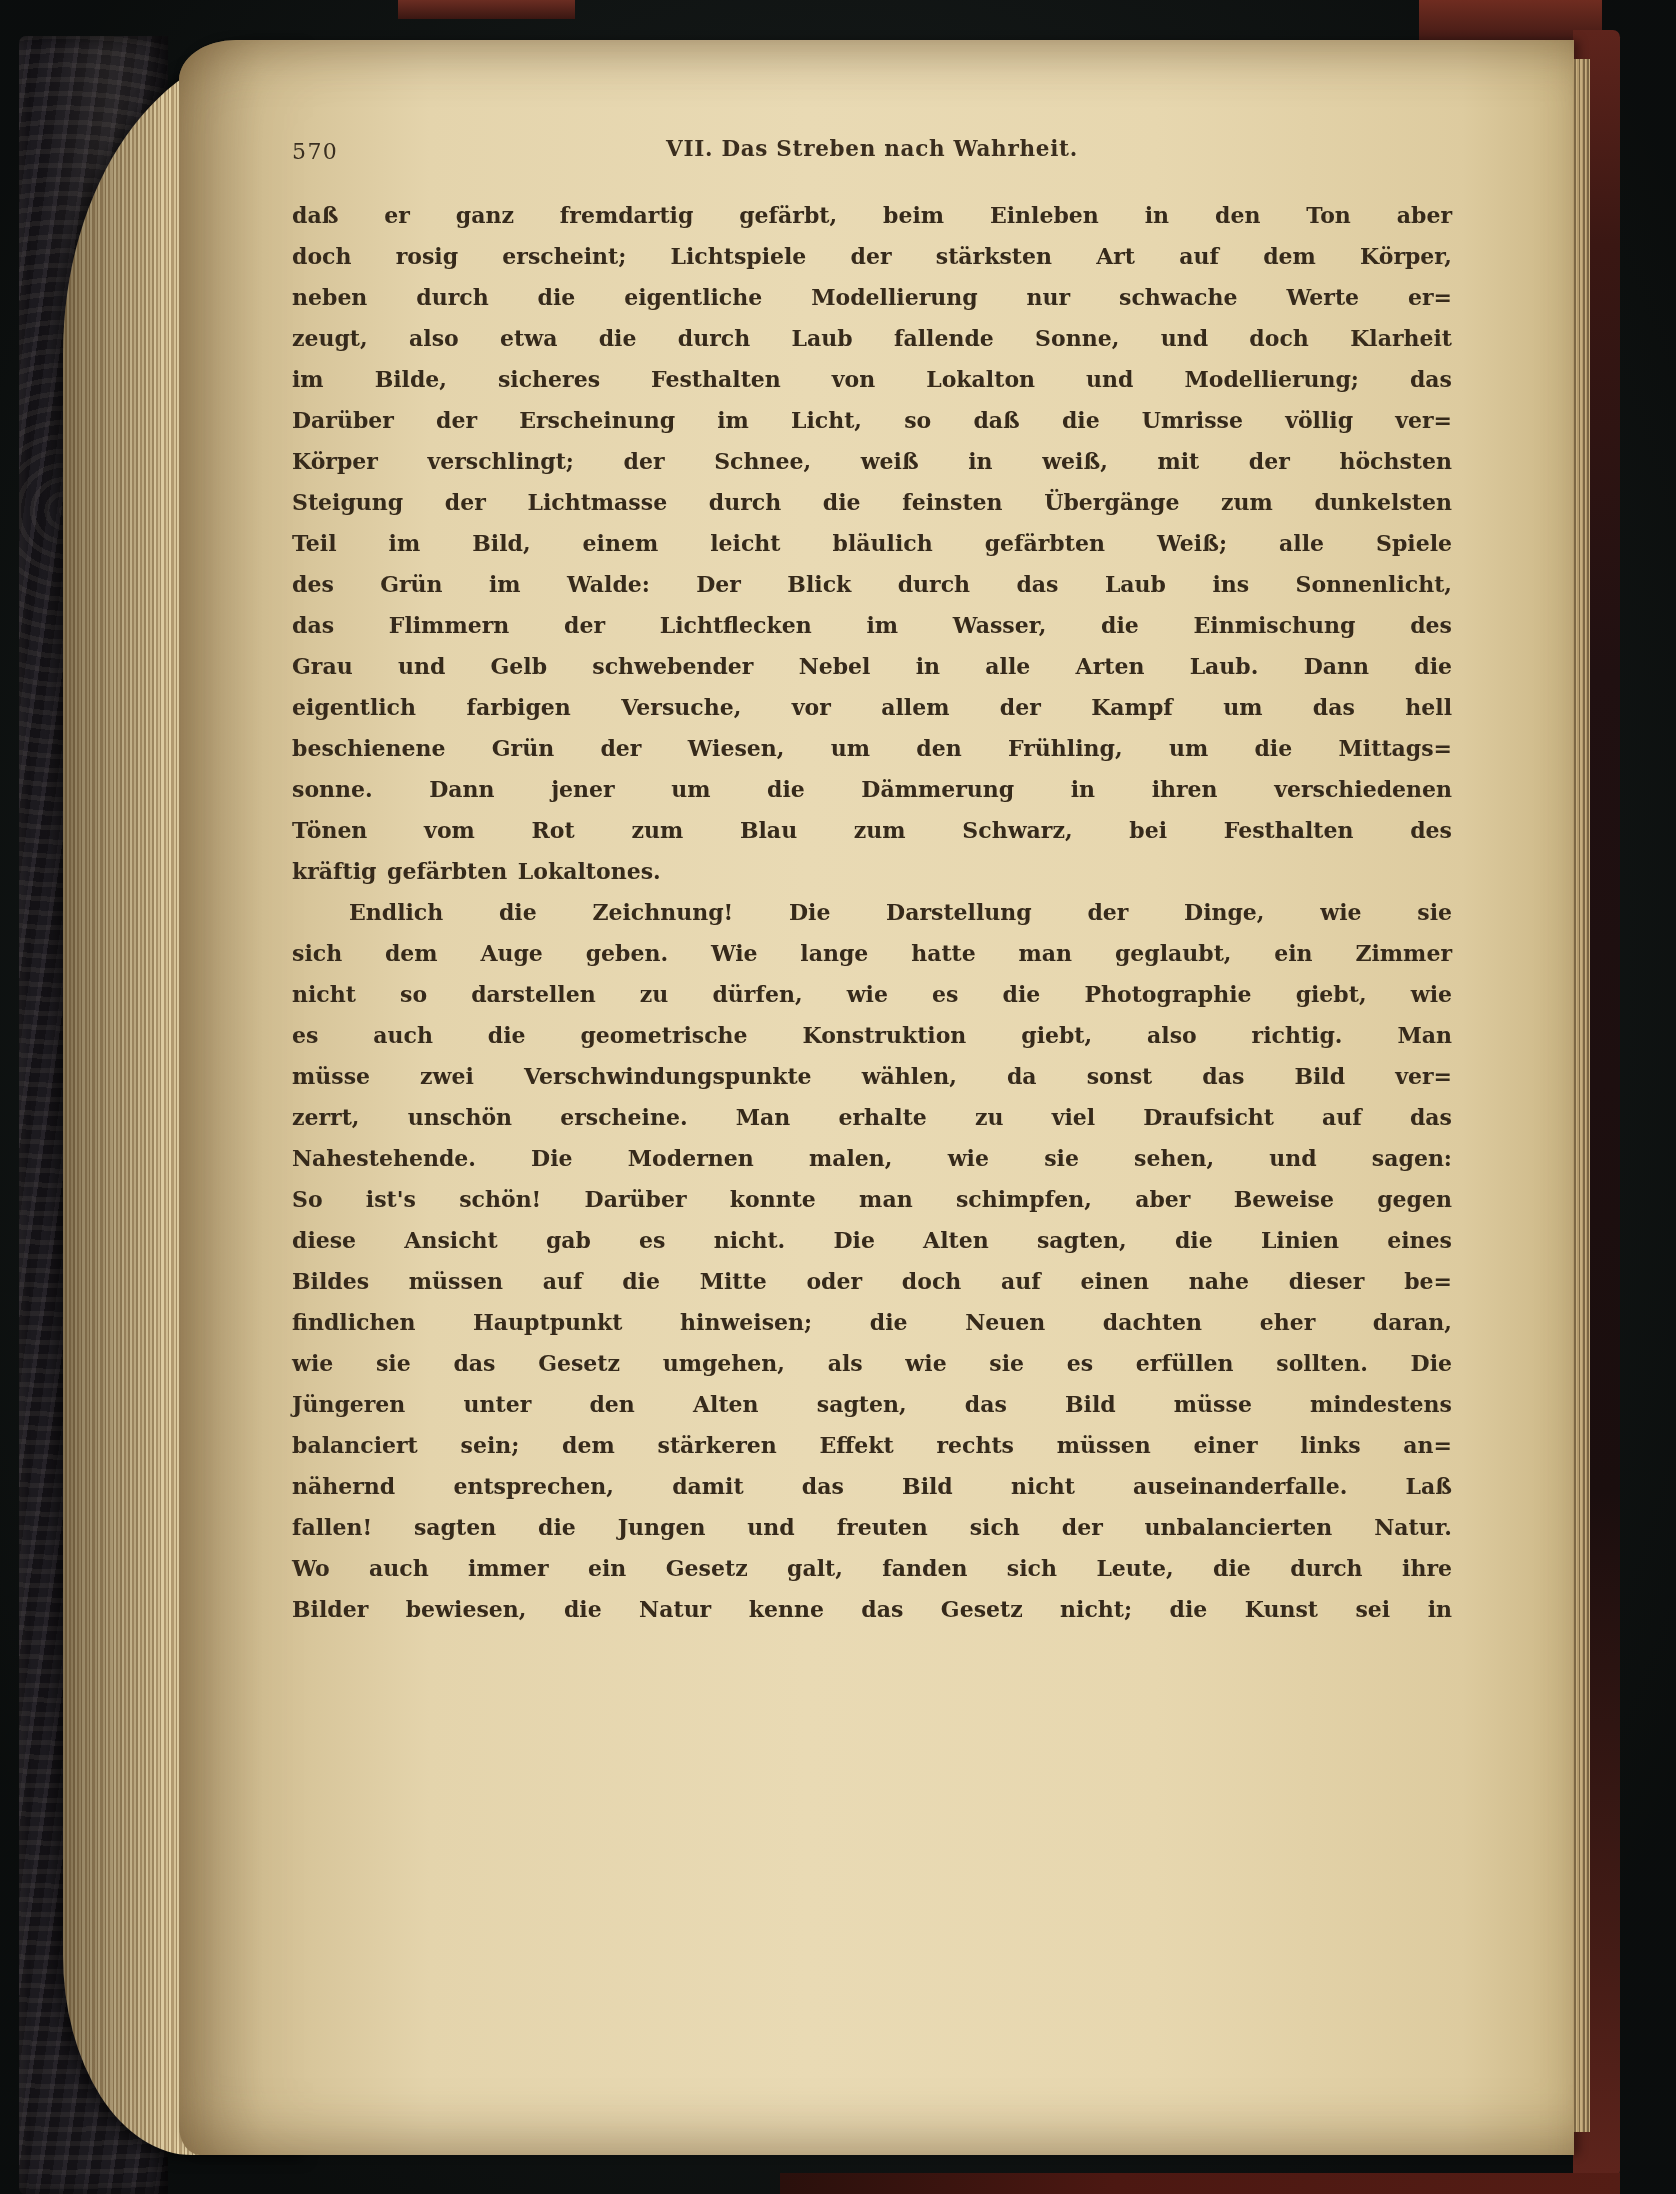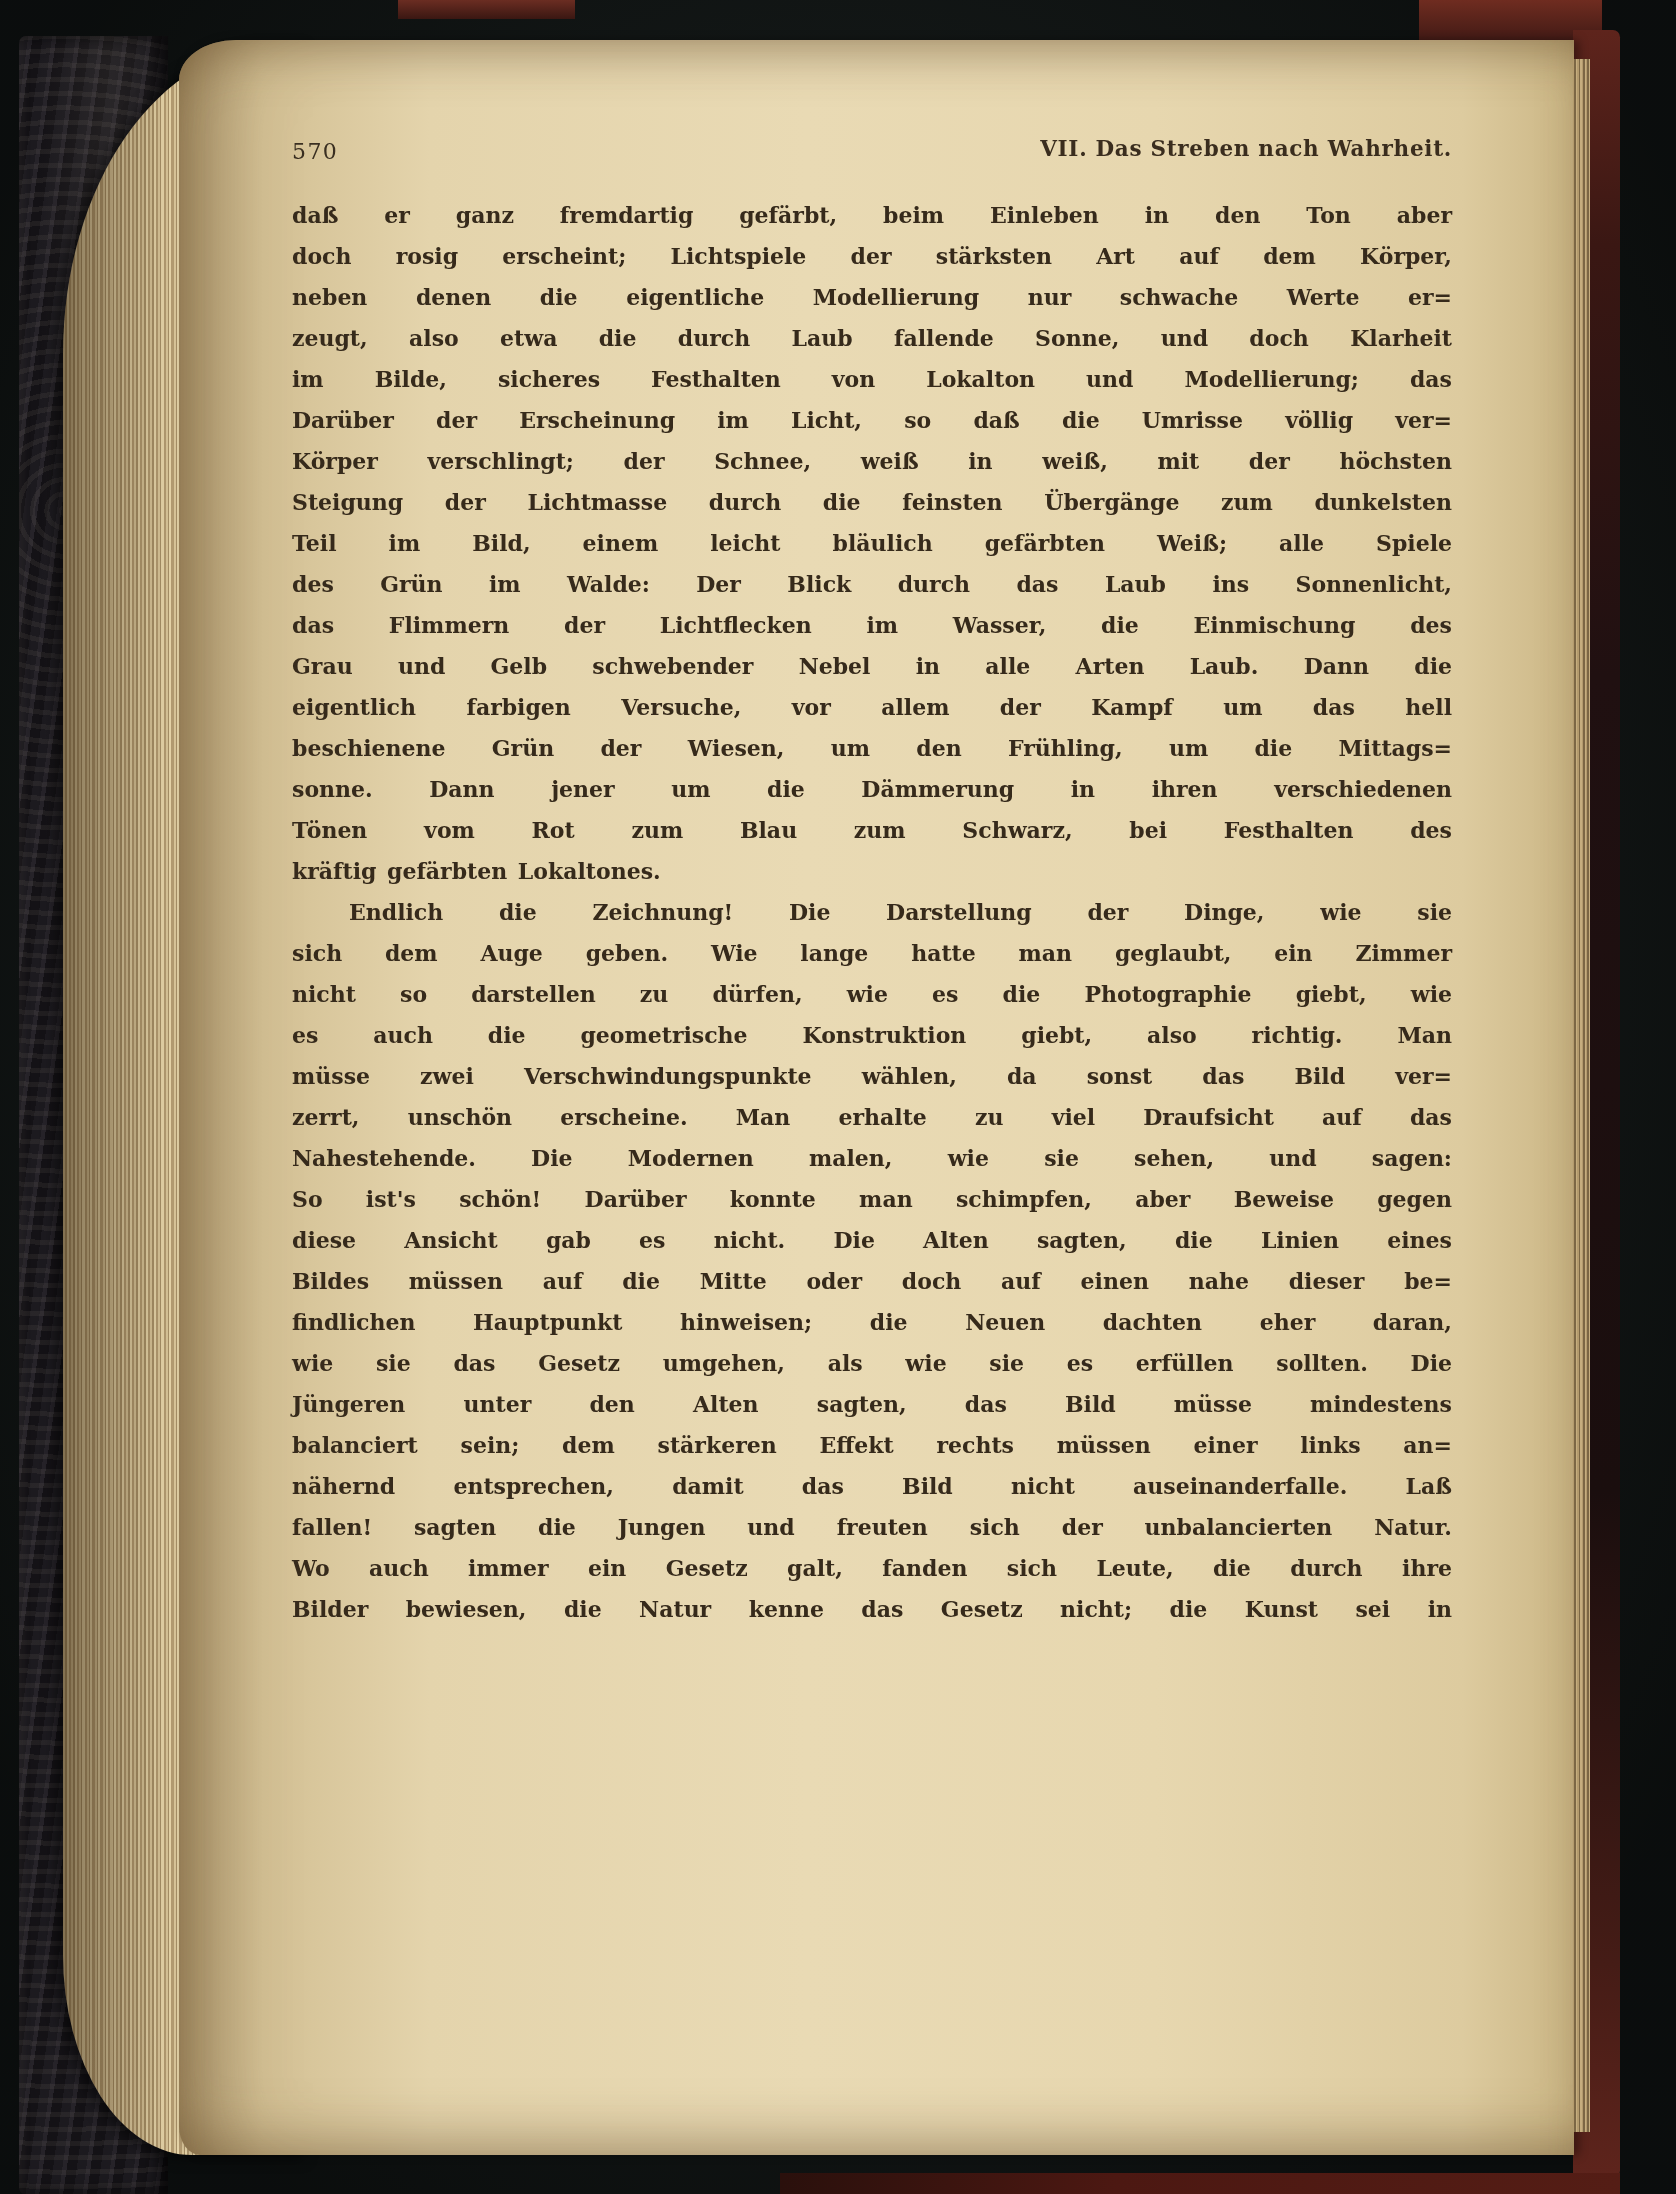--- a/index.html
+++ b/index.html
@@ -63,21 +63,21 @@
       inset 0 -37px 57px -29px rgba(105,80,45,0.5),
       inset 64px 0 100px -50px rgba(95,70,35,0.45),
       4.3px 0 10px rgba(0,0,0,0.35);
   }
   .page-head { position: relative; margin: 96px 122px 27px 113px; height: 31.5px; }
   .page-num {
     position:absolute; left:0; top:2.9px;
     font-size: 22px; color: #3a2f21; letter-spacing: 1.4px; text-align: center;
   }
   .running-header {
-    text-align: right; font-size: 21.5px; font-weight: bold;
+    text-align: center; font-size: 21.5px; font-weight: bold;
     color: #3a2d1e; letter-spacing: 0.7px;
   }
   .page-text { margin: 0 122px 0 113px; }
   .line {
     font-size: 22px; line-height: 41px; font-weight: bold;
     color: #362a1b;
     text-align: justify; text-align-last: justify;
     word-spacing: 2.9px;
   }
   .line.short-last { text-align-last: left; }
@@ -95,21 +95,21 @@
   <div class="page-edges"></div>
   <div class="page">
     <div class="page-head">
       <span class="page-num">570</span>
       <div class="running-header">VII. Das Streben nach Wahrheit.</div>
     </div>
     <div class="page-text">
         <div class="paragraph">
           <div class="line">daß er ganz fremdartig gefärbt, beim Einleben in den Ton aber</div>
           <div class="line">doch rosig erscheint; Lichtspiele der stärksten Art auf dem Körper,</div>
-          <div class="line">neben denen die eigentliche Modellierung nur schwache Werte er=</div>
+          <div class="line">neben durch die eigentliche Modellierung nur schwache Werte er=</div>
           <div class="line">zeugt, also etwa die durch Laub fallende Sonne, und doch Klarheit</div>
           <div class="line">im Bilde, sicheres Festhalten von Lokalton und Modellierung; das</div>
           <div class="line">Darüber der Erscheinung im Licht, so daß die Umrisse völlig ver=</div>
           <div class="line">Körper verschlingt; der Schnee, weiß in weiß, mit der höchsten</div>
           <div class="line">Steigung der Lichtmasse durch die feinsten Übergänge zum dunkelsten</div>
           <div class="line">Teil im Bild, einem leicht bläulich gefärbten Weiß; alle Spiele</div>
           <div class="line">des Grün im Walde: Der Blick durch das Laub ins Sonnenlicht,</div>
           <div class="line">das Flimmern der Lichtflecken im Wasser, die Einmischung des</div>
           <div class="line">Grau und Gelb schwebender Nebel in alle Arten Laub.  Dann die</div>
           <div class="line">eigentlich farbigen Versuche, vor allem der Kampf um das hell</div>

